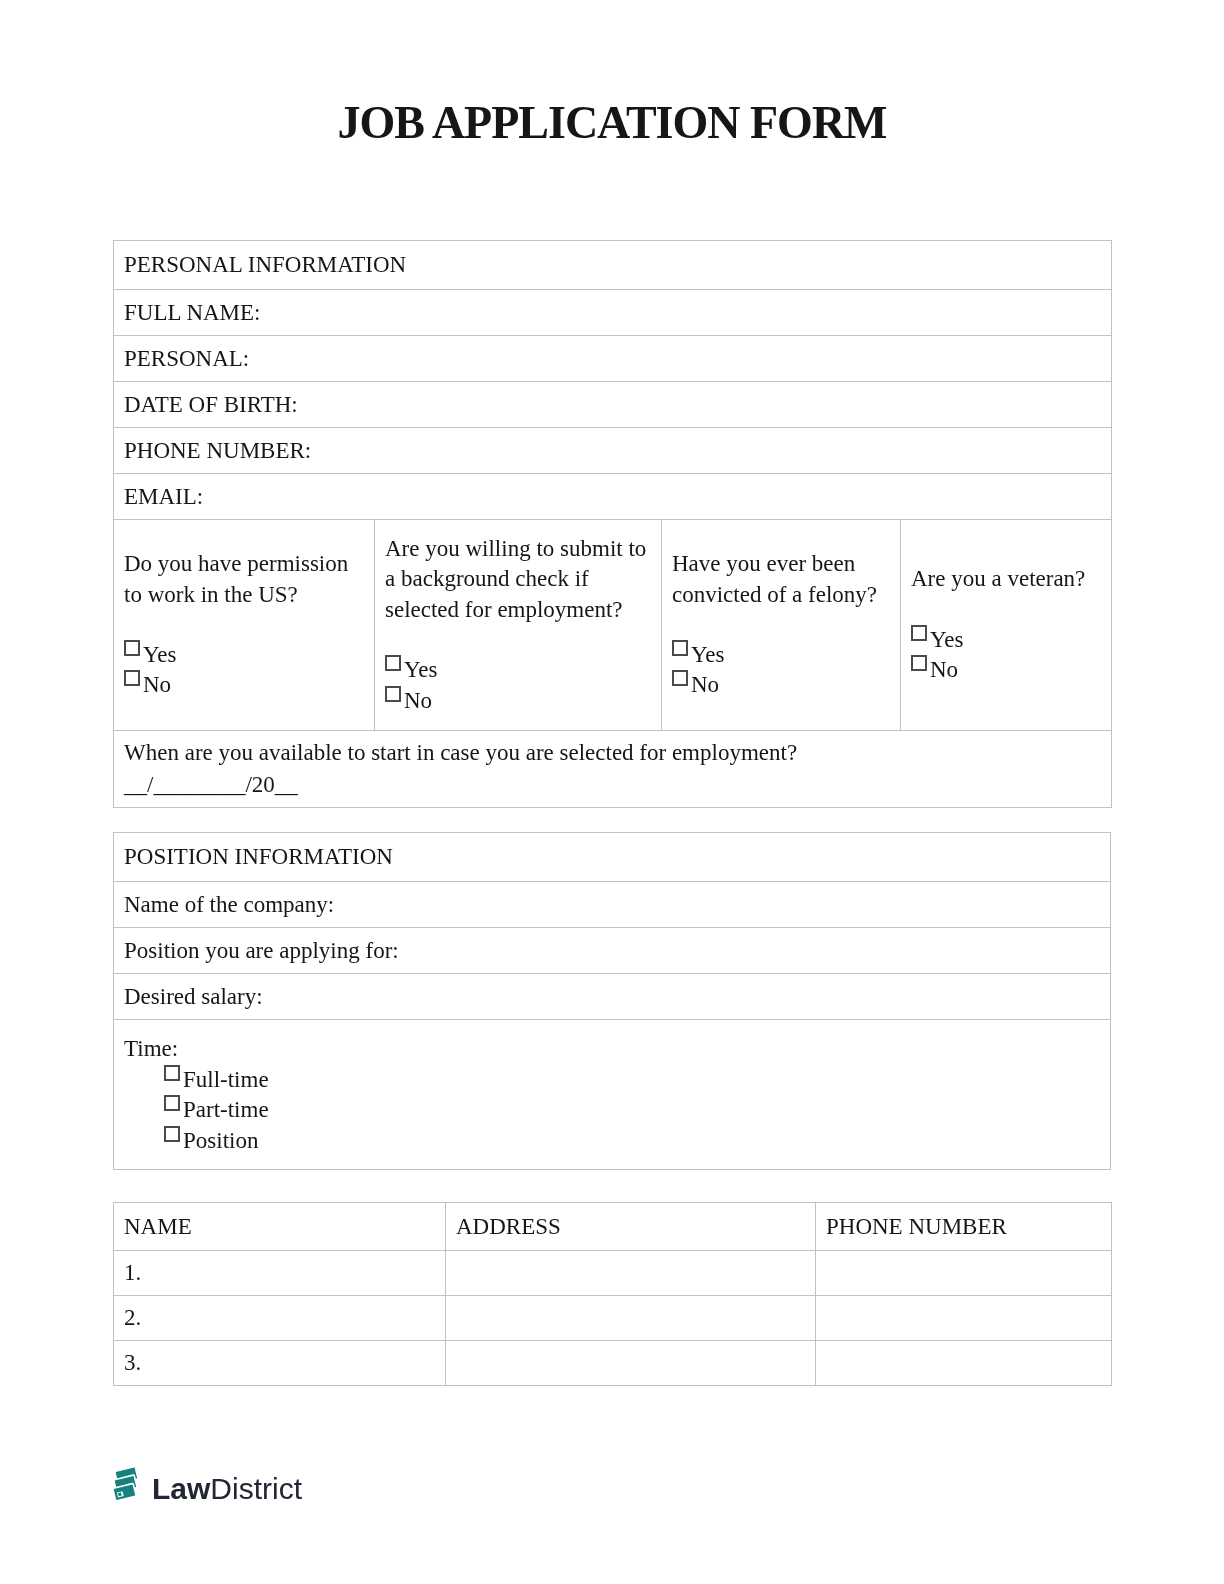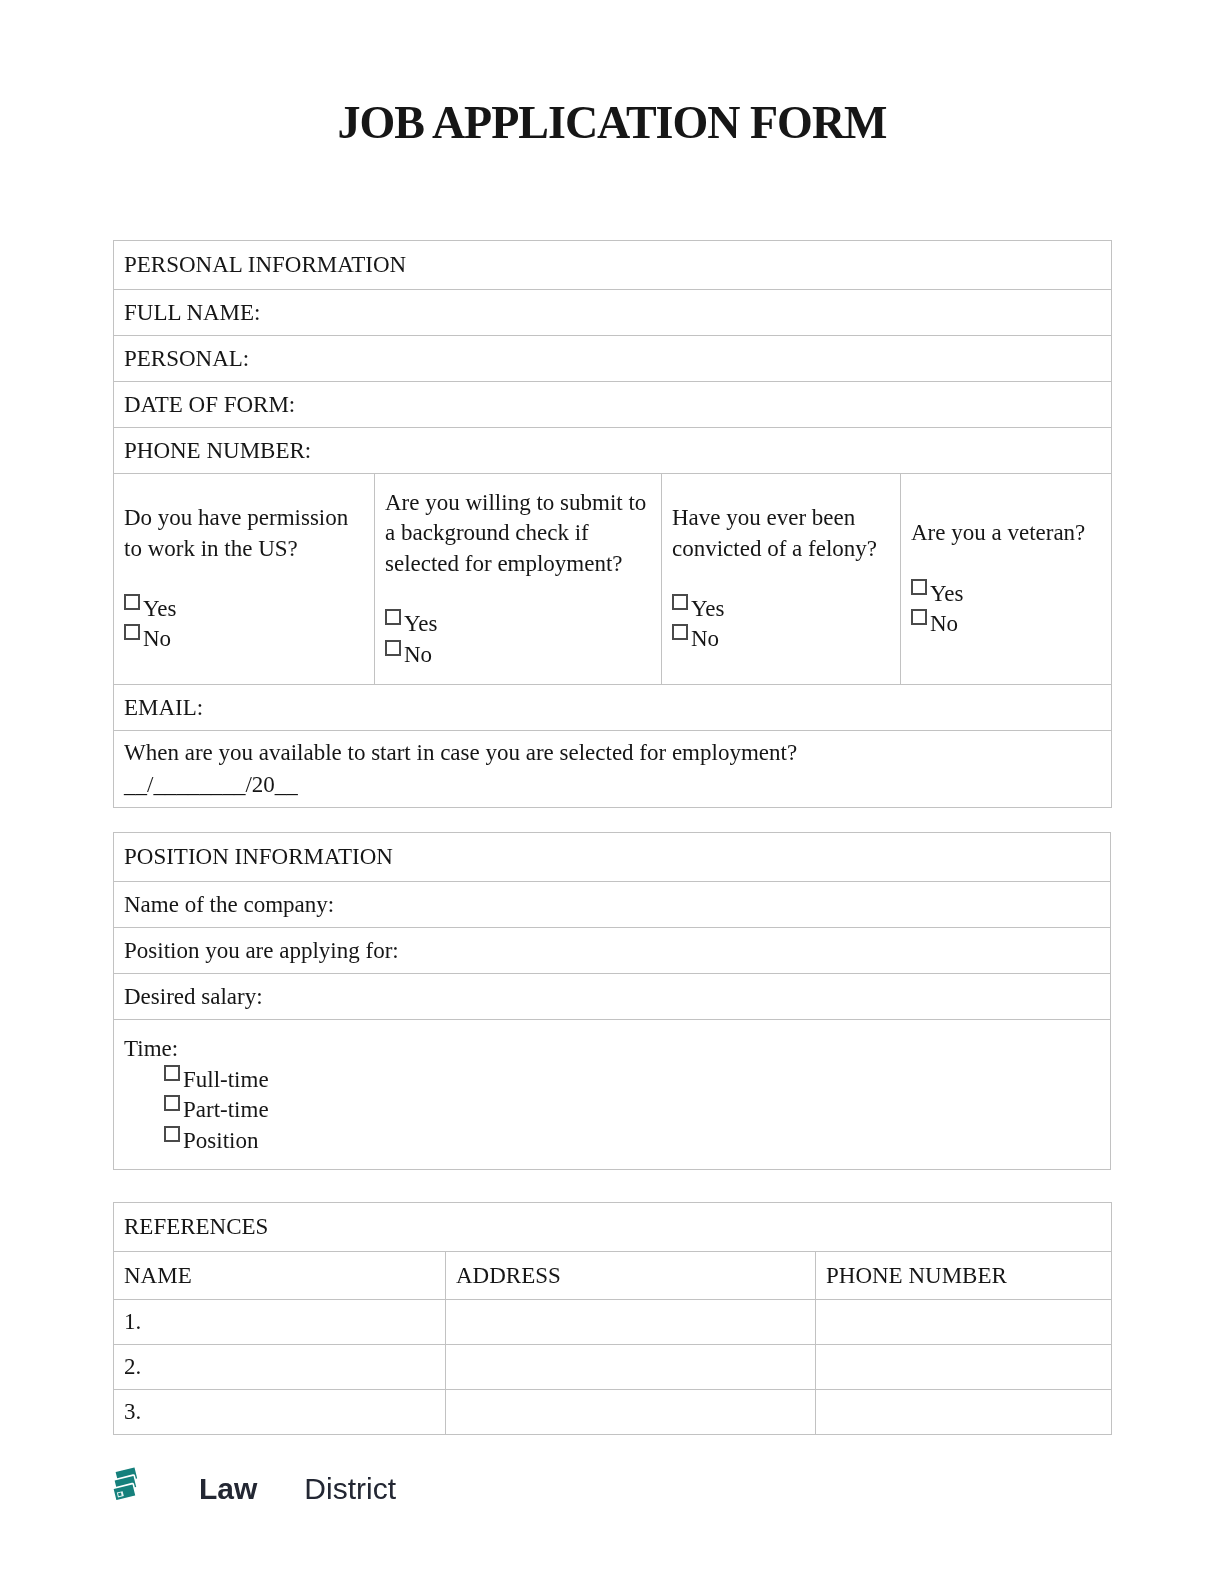--- a/index.html
+++ b/index.html
@@ -26,21 +26,21 @@
   #t2{top:832px;}
   #t3{top:1202px;}
 
   .opts{margin-top:30px;}
   .opt{line-height:1.32;}
   .cb{display:inline-block;width:12px;height:12px;border:2px solid #4a4a4a;
       margin-right:3px;vertical-align:6px;background:#fff;}
   .time-opts{margin-left:40px;}
 
   .footer-logo{position:absolute;left:108px;top:1466px;display:flex;align-items:center;
-    font-family:"Liberation Sans","DejaVu Sans",sans-serif;font-size:30px;color:#232733;gap:47px;}
+    font-family:"Liberation Sans","DejaVu Sans",sans-serif;font-size:30px;color:#232733;}
   .footer-logo .lg-icon{margin-right:6px;display:inline-block;}
   .footer-logo .b{font-weight:bold;}
   .page-label{position:absolute;top:1474px;left:0;width:1224px;text-align:center;
     font-size:24px;}
 </style>
 </head>
 <body>
 
 <div class="sheet">
 
@@ -57,24 +57,27 @@
         <tr>
           <th class="sec-hdr" colspan="4">PERSONAL INFORMATION</th>
         </tr>
     <tr>
           <td class="lbl-row" colspan="4"><span>FULL NAME:</span></td>
         </tr>
     <tr>
           <td class="lbl-row" colspan="4"><span>PERSONAL:</span></td>
         </tr>
     <tr>
-          <td class="lbl-row" colspan="4"><span>DATE OF FORM:</span></td>
+          <td class="lbl-row" colspan="4"><span>DATE OF BIRTH:</span></td>
         </tr>
     <tr>
           <td class="lbl-row" colspan="4"><span>PHONE NUMBER:</span></td>
+        </tr>
+    <tr>
+          <td class="lbl-row" colspan="4"><span>EMAIL:</span></td>
         </tr>
     <tr>
       <td class="q-cell">
         <div>Do you have permission to work in the US?</div>
         <div class="opts">
           <div class="opt"><span class="cb"></span><span>Yes</span></div>
           <div class="opt"><span class="cb"></span><span>No</span></div>
         </div>
       </td>
       <td class="q-cell">
@@ -92,23 +95,20 @@
         </div>
       </td>
       <td class="q-cell">
         <div>Are you a veteran?</div>
         <div class="opts">
           <div class="opt"><span class="cb"></span><span>Yes</span></div>
           <div class="opt"><span class="cb"></span><span>No</span></div>
         </div>
       </td>
     </tr>
-    <tr>
-          <td class="lbl-row" colspan="4"><span>EMAIL:</span></td>
-        </tr>
     <tr>
       <td class="avail-cell" colspan="4">
         <div>When are you available to start in case you are selected for employment?</div>
         <div>__/________/20__</div>
       </td>
     </tr>
   </tbody>
     </table>
 
   <table class="formtbl" id="t2">
@@ -138,23 +138,20 @@
   </tbody>
     </table>
 
   <table class="formtbl" id="t3">
     <colgroup>
         <col style="width:332px">
         <col style="width:370px">
         <col style="width:296px">
       </colgroup>
     <tbody>
-        <tr>
-          <th class="sec-hdr" colspan="3">REFERENCES</th>
-        </tr>
     <tr>
       <td class="ref-hdr">NAME</td>
       <td class="ref-hdr">ADDRESS</td>
       <td class="ref-hdr">PHONE NUMBER</td>
     </tr>
     <tr>
       <td class="ref-row"><span>1.</span></td>
       <td class="ref-row"></td>
       <td class="ref-row"></td>
     </tr>

